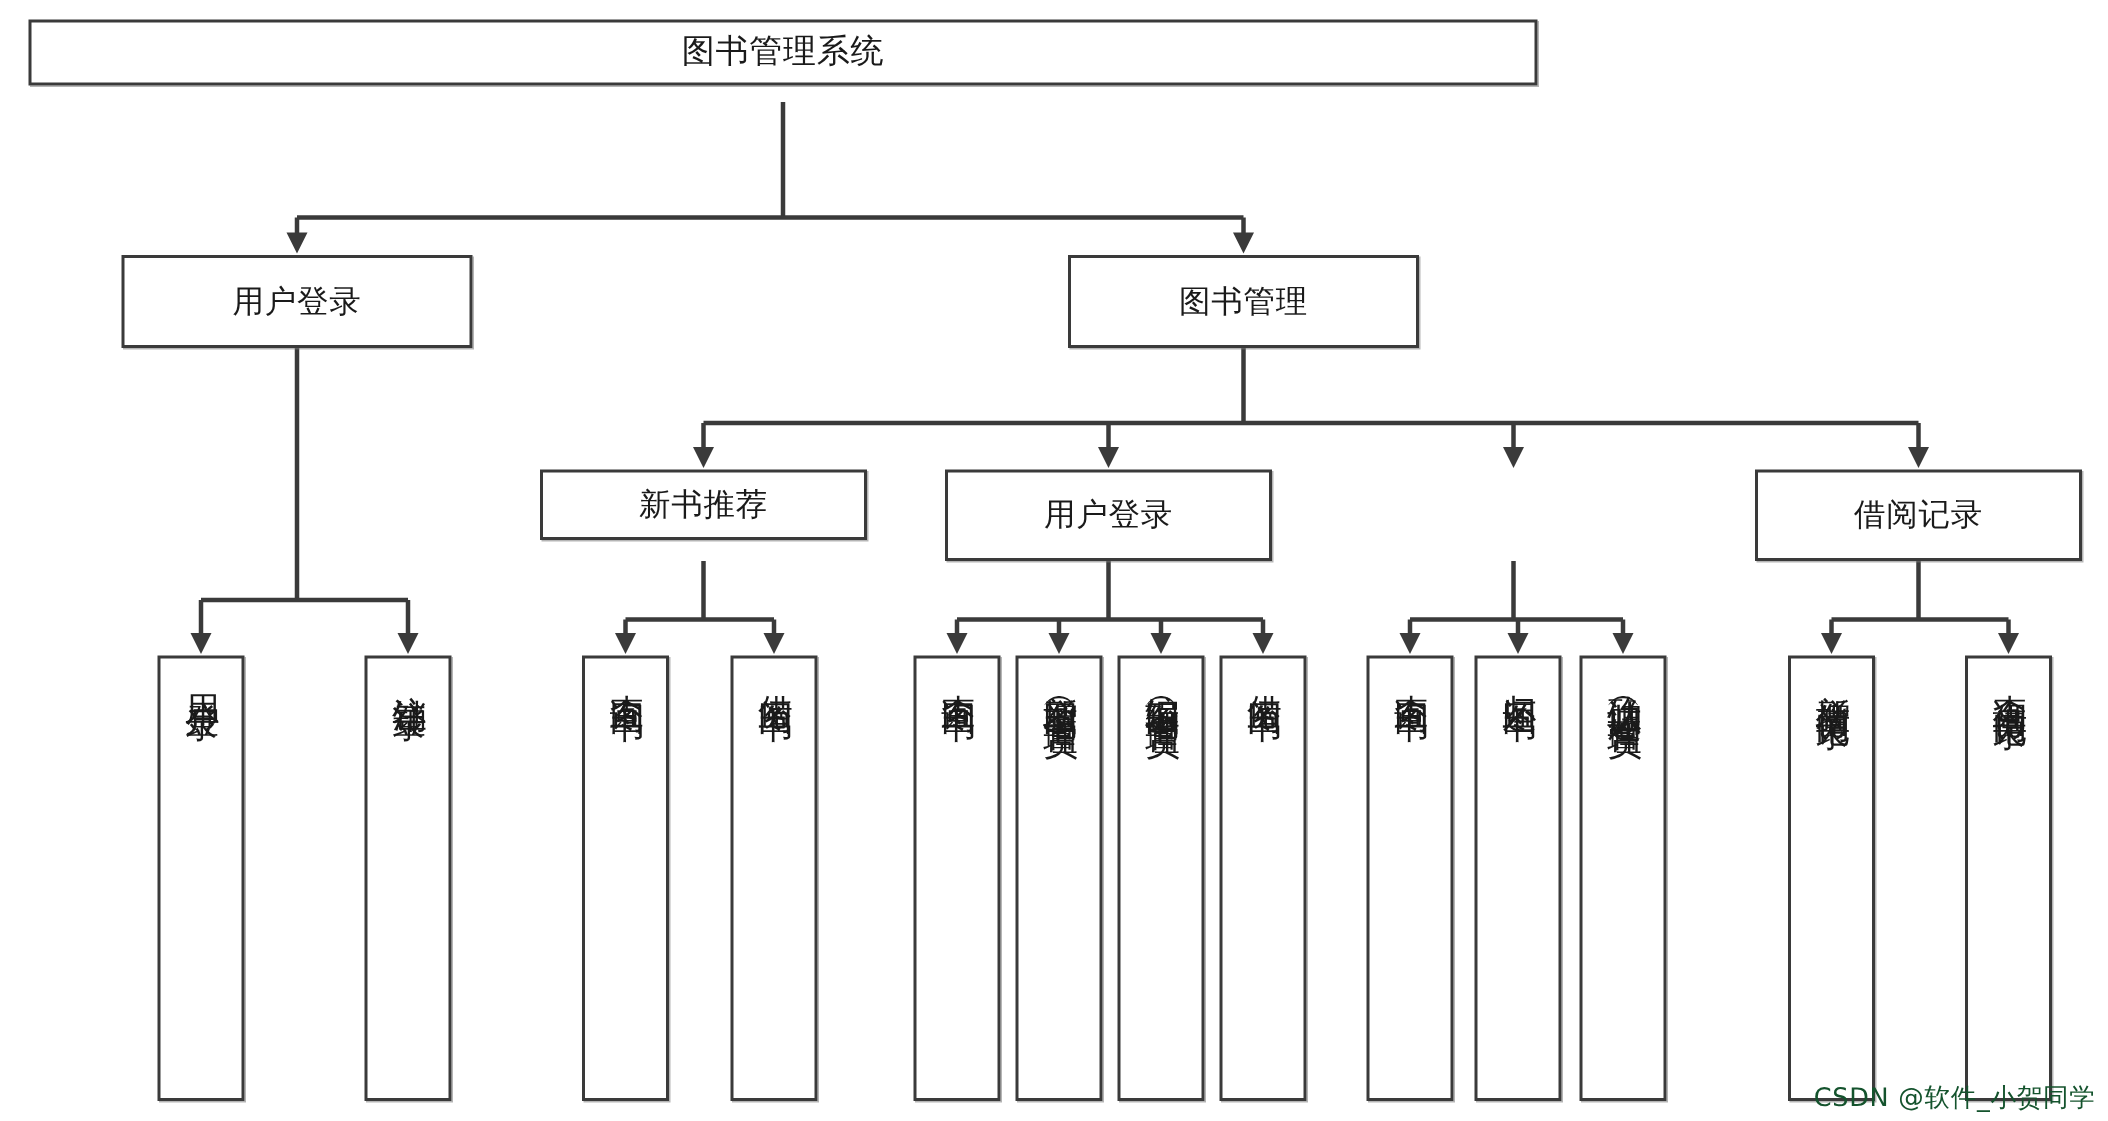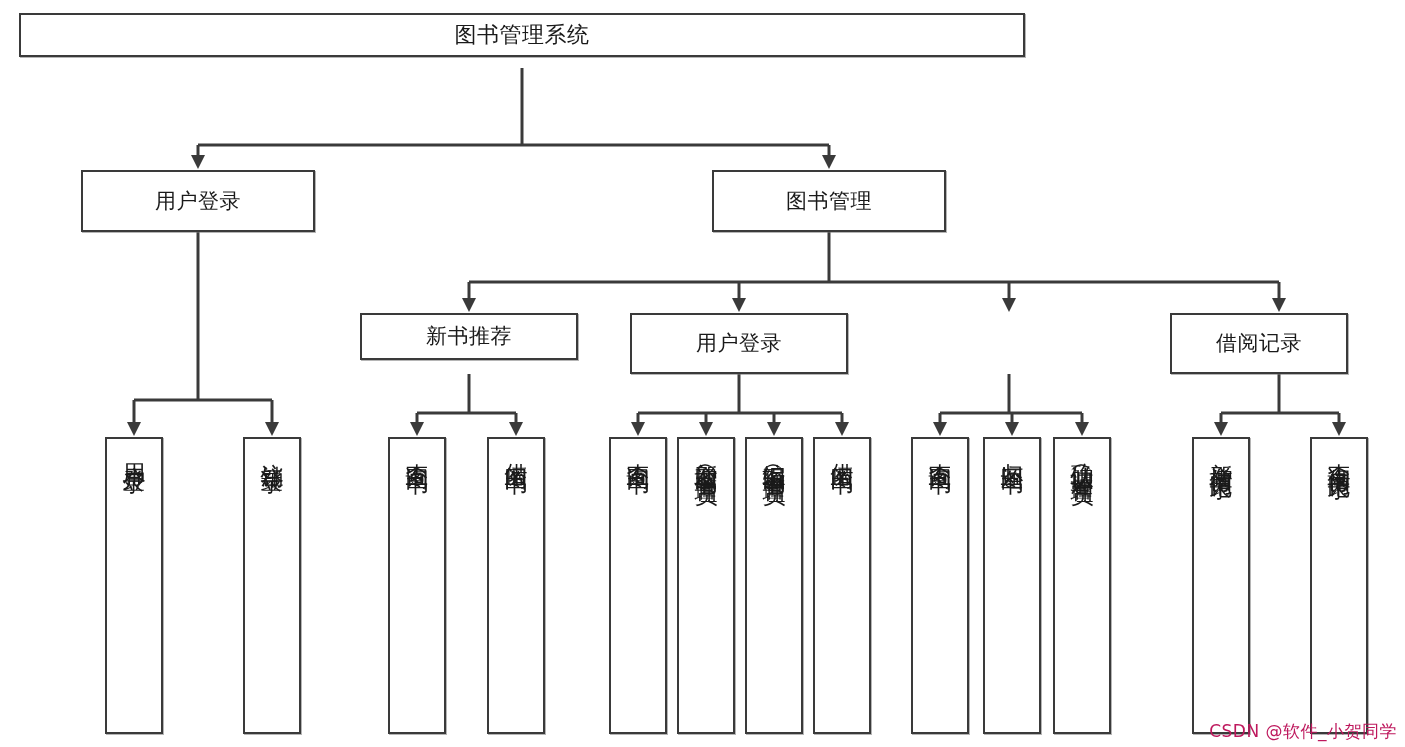--- a/index.html
+++ b/index.html
@@ -47,21 +47,21 @@
     font-size:23px;
     line-height:1.0;
     letter-spacing:3px;
     height:auto;
   }
   .watermark{
     position:absolute;
     right:8px;
     bottom:4px;
     font-size:17px;
-    color:#be185d;
+    color:#14532d;
     letter-spacing:0.5px;
     white-space:nowrap;
     pointer-events:none;
     font-family:"DejaVu Sans","Liberation Sans",sans-serif;
   }
 </style>
 </head>
 <body>
 
 <div id="canvas">
@@ -127,21 +127,21 @@
     </div>
     <div class="node horiz" style="left: 712px; top: 170px; width: 234px; height: 62px;">
       <span class="lbl">图书管理</span>
     </div>
     <div class="node horiz" style="left: 360px; top: 313px; width: 218px; height: 47px;">
       <span class="lbl">新书推荐</span>
     </div>
     <div class="node horiz" style="left: 630px; top: 313px; width: 218px; height: 61px;">
       <span class="lbl">用户登录</span>
     </div>
-    <div class="node horiz" style="left: 1170px; top: 313px; width: 178px; height: 61px;">
+    <div class="node horiz" style="left: 1170px; top: 313px; width: 218px; height: 61px;">
       <span class="lbl">借阅记录</span>
     </div>
     <div class="node vert" style="left: 105px; top: 437px; width: 58px; height: 297px;">
       <span class="lbl">用户登录</span>
     </div>
     <div class="node vert" style="left: 243px; top: 437px; width: 58px; height: 297px;">
       <span class="lbl">注销登录</span>
     </div>
     <div class="node vert" style="left: 388px; top: 437px; width: 58px; height: 297px;">
       <span class="lbl">查询图书</span>

